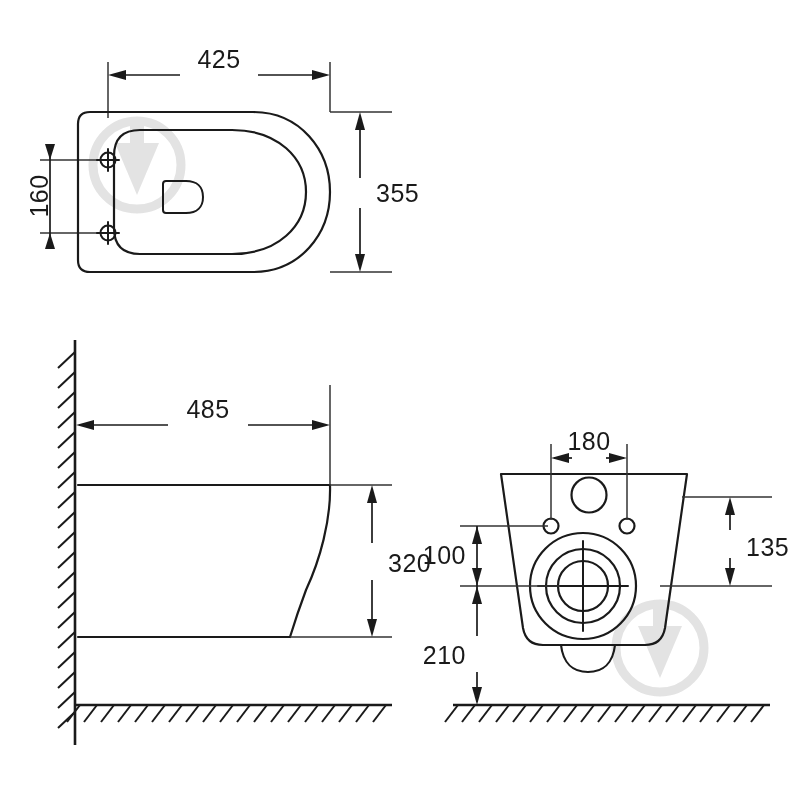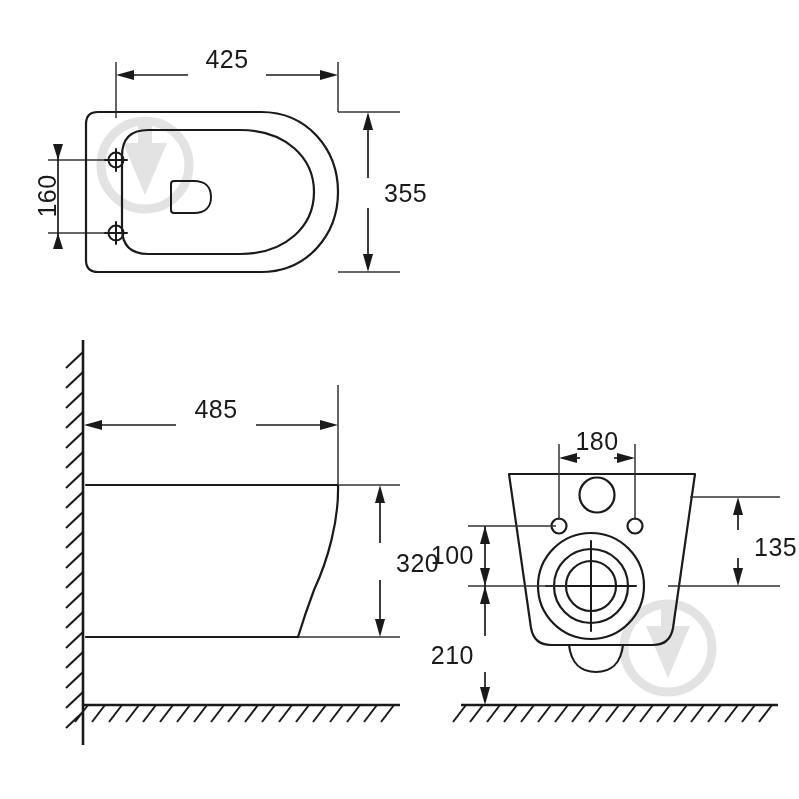--- a/index.html
+++ b/index.html
@@ -12,21 +12,20 @@
     width: 799px;
     height: 799px;
     font-family: "Liberation Sans", sans-serif;
     overflow: hidden;
   }
   #drawing-root {
     position: relative;
     width: 663px;
     height: 799px;
     background: #ffffff;
-    padding-left: 8px;
   }
   svg#tech-drawing {
     display: block;
     width: 799px;
     height: 799px;
   }
   .obj   { fill: none; stroke: #1a1a1a; stroke-width: 2.2; stroke-linejoin: round; stroke-linecap: round; }
   .obj-thin { fill: none; stroke: #1a1a1a; stroke-width: 2.0; stroke-linejoin: round; stroke-linecap: round; }
   .ext   { fill: none; stroke: #333333; stroke-width: 1.5; }
   .dim   { fill: none; stroke: #1a1a1a; stroke-width: 1.7; }

